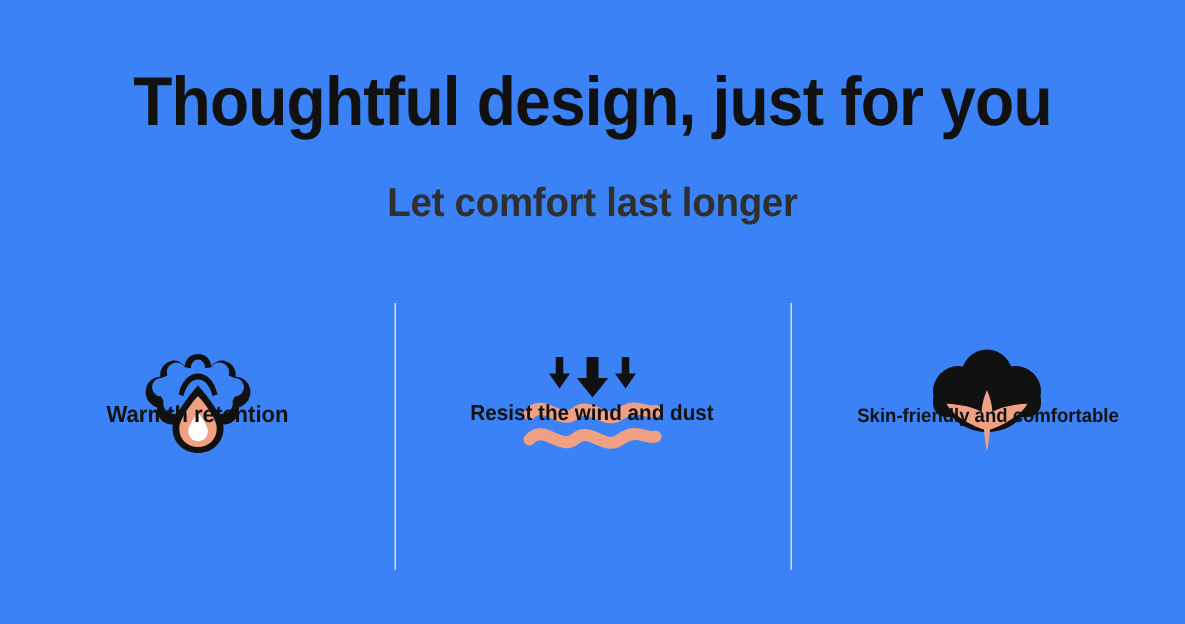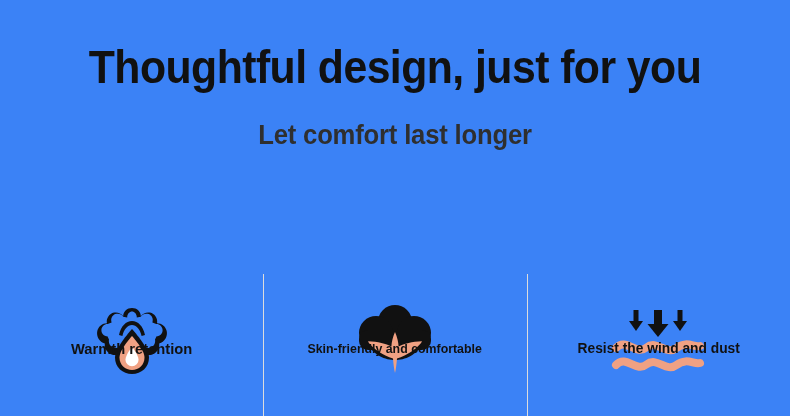--- a/index.html
+++ b/index.html
@@ -51,21 +51,21 @@
 
   
   .features {
     position: absolute;
     left: 0;
     top: 196px;
     width: 790px;
     height: 190px;
     display: flex;
     flex-direction: row;
-    align-items: flex-end;
+    align-items: flex-start;
   }
   .feature {
     position: relative;
     flex: 1 1 0;
     display: flex;
     flex-direction: column;
     align-items: center;
     justify-content: flex-start;
     padding-top: 26px;
   }
@@ -174,20 +174,47 @@
           <path d="M45 47
                    C 45 47 51.5 55 51.5 59.5
                    C 51.5 63.4 48.6 66.2 45 66.2
                    C 41.4 66.2 38.5 63.4 38.5 59.5
                    C 38.5 55 45 47 45 47 Z" fill="#ffffff"></path>
         </svg>
       </div>
       <div class="feature-label">Warmth retention</div>
     </div>
 
+    <div class="feature feature-3">
+      <div class="feature-icon">
+        <svg width="100" height="72" viewBox="0 0 100 72" aria-hidden="true">
+
+          <g fill="#111111">
+            <rect x="25.5" y="6" width="5" height="13"></rect>
+            <path d="M21 17 L 35 17 L 28 27 Z"></path>
+          </g>
+
+          <g fill="#111111">
+            <rect x="46" y="6" width="8" height="17"></rect>
+            <path d="M39.5 20 L 60.5 20 L 50 33 Z"></path>
+          </g>
+
+          <g fill="#111111">
+            <rect x="69.5" y="6" width="5" height="13"></rect>
+            <path d="M65 17 L 79 17 L 72 27 Z"></path>
+          </g>
+
+          <path d="M8 44 C 18 33 28 52 38.5 43.5 C 49 35 58 52 68.5 44 C 79 36 86 44 92 42" fill="none" stroke="#f0a183" stroke-width="8" stroke-linecap="round"></path>
+
+          <path d="M8 61 C 18 50 28 69 38.5 60.5 C 49 52 58 69 68.5 61 C 79 53 86 61 92 59" fill="none" stroke="#f0a183" stroke-width="8" stroke-linecap="round"></path>
+        </svg>
+      </div>
+      <div class="feature-label">Resist the wind and dust</div>
+    </div>
+
     <div class="feature feature-2">
       <div class="feature-icon">
         <svg width="98" height="80" viewBox="0 0 98 80" aria-hidden="true">
 
           <g fill="#111111">
             <ellipse cx="49" cy="22" rx="17" ry="17"></ellipse>
             <ellipse cx="30" cy="33" rx="17" ry="17"></ellipse>
             <ellipse cx="68" cy="33" rx="17" ry="17"></ellipse>
             <rect x="13" y="30" width="72" height="20" rx="9"></rect>
             <path d="M20 40 C 26 56 40 60 49 60 C 58 60 72 56 78 40 Z"></path>
@@ -204,42 +231,15 @@
                      C 44.6 57.7 42 56.7 39.4 55.4
                      C 30.4 50.8 24 45.4 22 41.2
                      C 32 41.6 40 43.6 45.4 46.6
                      C 45.6 42 46.8 37 49 32 Z"></path>
           </g>
         </svg>
       </div>
       <div class="feature-label">Skin-friendly and comfortable</div>
     </div>
 
-    <div class="feature feature-3">
-      <div class="feature-icon">
-        <svg width="100" height="72" viewBox="0 0 100 72" aria-hidden="true">
-
-          <g fill="#111111">
-            <rect x="25.5" y="6" width="5" height="13"></rect>
-            <path d="M21 17 L 35 17 L 28 27 Z"></path>
-          </g>
-
-          <g fill="#111111">
-            <rect x="46" y="6" width="8" height="17"></rect>
-            <path d="M39.5 20 L 60.5 20 L 50 33 Z"></path>
-          </g>
-
-          <g fill="#111111">
-            <rect x="69.5" y="6" width="5" height="13"></rect>
-            <path d="M65 17 L 79 17 L 72 27 Z"></path>
-          </g>
-
-          <path d="M8 44 C 18 33 28 52 38.5 43.5 C 49 35 58 52 68.5 44 C 79 36 86 44 92 42" fill="none" stroke="#f0a183" stroke-width="8" stroke-linecap="round"></path>
-
-          <path d="M8 61 C 18 50 28 69 38.5 60.5 C 49 52 58 69 68.5 61 C 79 53 86 61 92 59" fill="none" stroke="#f0a183" stroke-width="8" stroke-linecap="round"></path>
-        </svg>
-      </div>
-      <div class="feature-label">Resist the wind and dust</div>
-    </div>
-
 
   </div>
 </div>
 
 </body></html>

